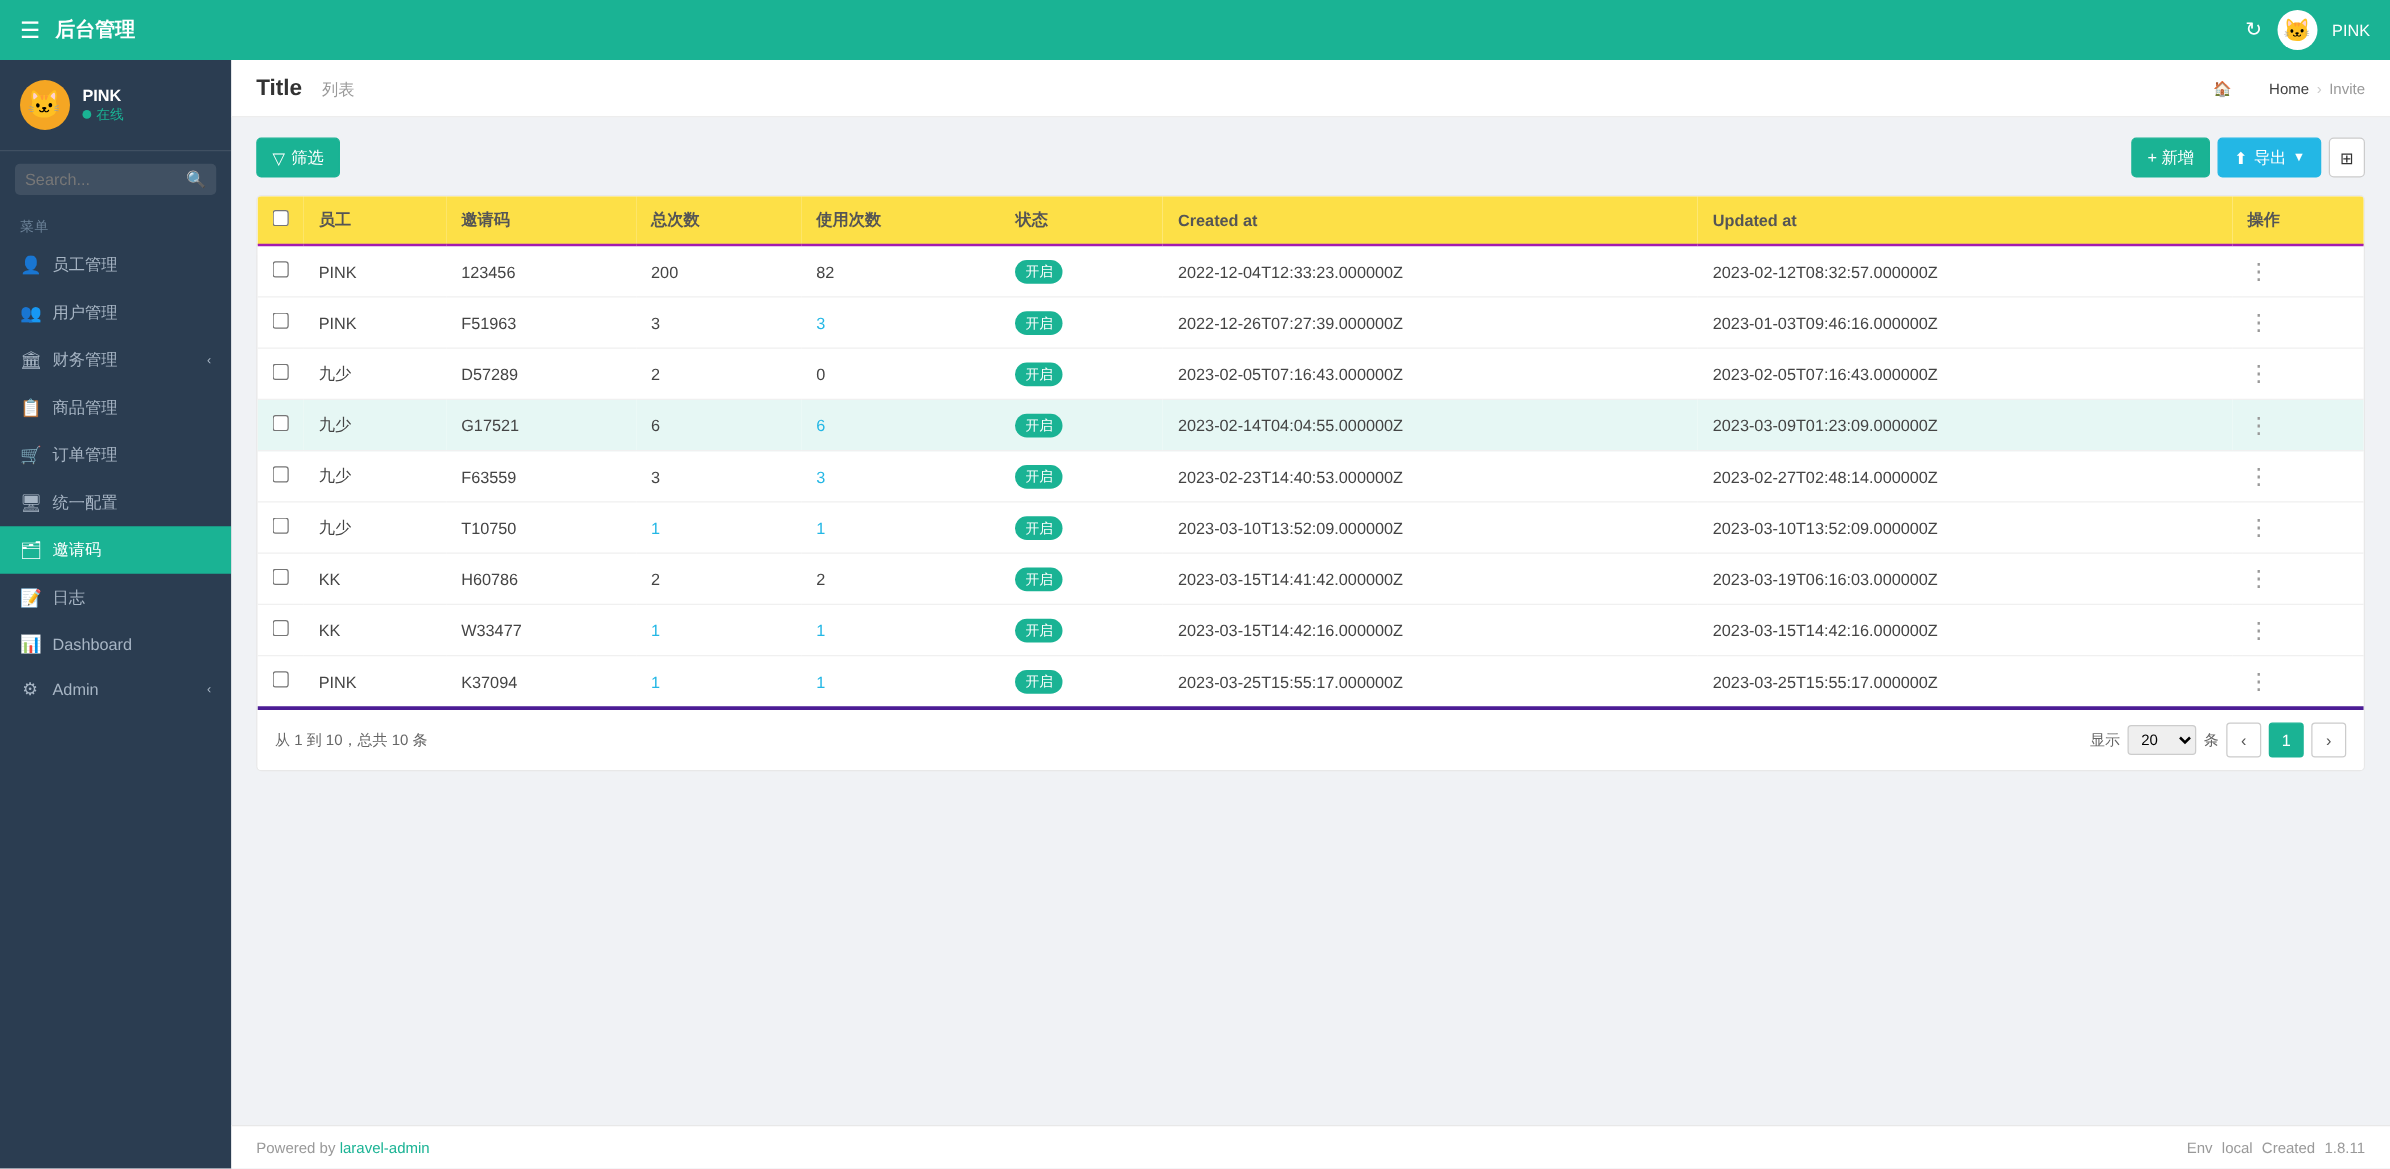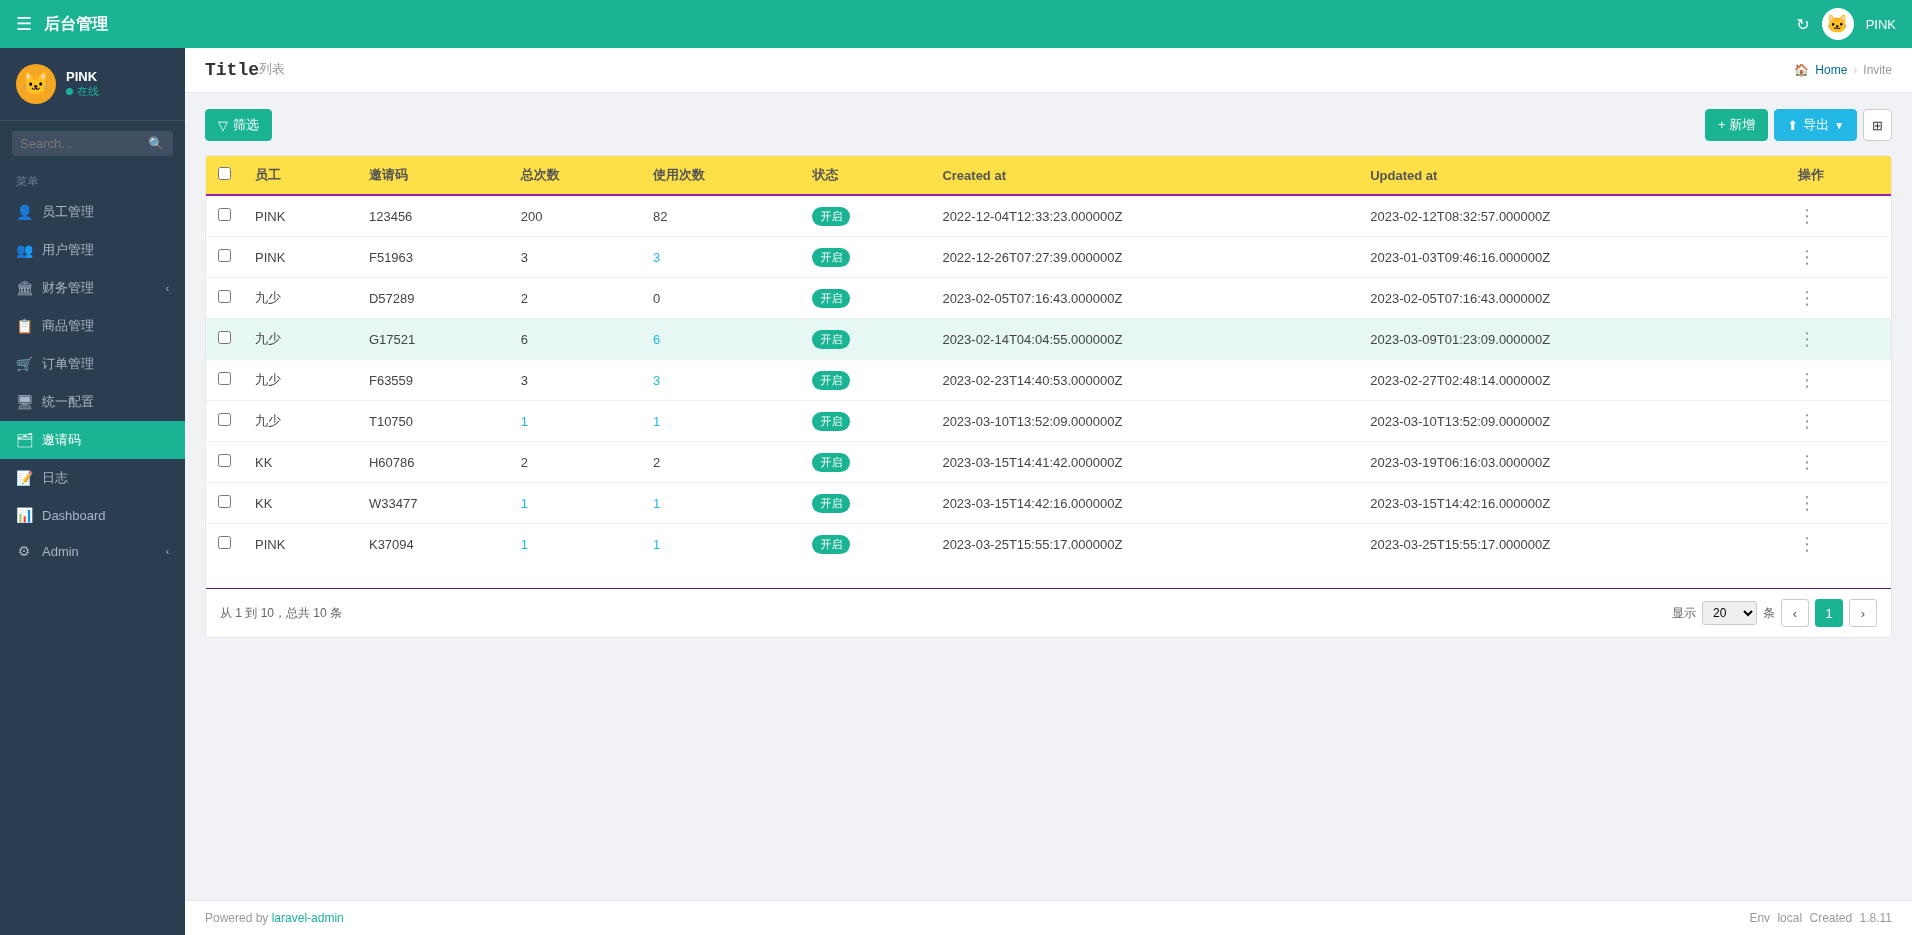--- a/index.html
+++ b/index.html
@@ -34,21 +34,21 @@
     .nav-section-label { color: #6c8298; font-size: 11px; padding: 8px 16px 4px; text-transform: uppercase; letter-spacing: 0.5px; }
     .nav-item { display: flex; align-items: center; gap: 10px; padding: 10px 16px; color: #a7b5c4; cursor: pointer; font-size: 13px; text-decoration: none; }
     .nav-item.active { background: #1ab394; color: #fff; }
     .nav-item-icon { font-size: 14px; width: 16px; text-align: center; flex-shrink: 0; }
     .nav-item-label { flex: 1; }
     .nav-item-arrow { font-size: 10px; }
 
     
     .content-area { flex: 1; display: flex; flex-direction: column; overflow: hidden; }
     .page-header { background: #fff; padding: 12px 20px; display: flex; align-items: center; justify-content: space-between; border-bottom: 1px solid #e8e8e8; flex-shrink: 0; }
-    .page-title-area { display: flex; align-items: flex-start; gap: 0; font-family: Liberation Mono, monospace; }
+    .page-title-area { display: flex; align-items: flex-end; gap: 16px; }
     .page-title { font-size: 18px; font-weight: 600; color: #333; }
     .page-subtitle { font-size: 13px; color: #999; }
     .breadcrumb { display: flex; align-items: center; gap: 6px; font-size: 12px; color: #999; }
     .breadcrumb-sep { color: #ccc; }
 
     .content-body { flex: 1; padding: 16px 20px; overflow-y: auto; background: #f0f2f5; }
 
     
     .toolbar { display: flex; align-items: center; justify-content: space-between; margin-bottom: 14px; }
     .toolbar-left { display: flex; gap: 8px; }
@@ -70,21 +70,21 @@
     .highlighted-row td { background: #e6f7f4; }
 
     .checkbox-cell { width: 36px; }
     input[type="checkbox"] { cursor: pointer; }
 
     .tag-open { display: inline-block; padding: 2px 8px; border-radius: 10px; background: #1ab394; color: #fff; font-size: 11px; }
     .link-blue { color: #23b7e5; cursor: pointer; }
     .more-btn { color: #999; cursor: pointer; font-size: 18px; }
 
     
-    .pagination-area { display: flex; align-items: center; justify-content: space-between; padding: 10px 14px; border-top: 1px solid #4c1d95; background: #fff; margin-top: 24px; }
+    .pagination-area { display: flex; align-items: center; justify-content: space-between; padding: 10px 14px; border-top: 3px solid #4c1d95; background: #fff; }
     .pagination-info { font-size: 12px; color: #666; }
     .pagination-right { display: flex; align-items: center; gap: 6px; }
     .page-size-select { padding: 3px 6px; border: 1px solid #ccc; border-radius: 3px; font-size: 12px; }
     .page-btn { width: 28px; height: 28px; display: flex; align-items: center; justify-content: center; border: 1px solid #ccc; border-radius: 3px; background: #fff; cursor: pointer; font-size: 13px; color: #555; }
     .page-btn.active { background: #1ab394; color: #fff; border-color: #1ab394; }
 
     
     .footer { background: #fff; border-top: 1px solid #e8e8e8; padding: 10px 20px; display: flex; justify-content: space-between; align-items: center; font-size: 12px; color: #999; flex-shrink: 0; }
     .footer a { color: #1ab394; text-decoration: none; }
   </style>
@@ -174,21 +174,21 @@
 
     <div class="content-area">
 
       <div class="page-header">
         <div class="page-title-area">
           <span class="page-title">Title</span>
           <span class="page-subtitle">列表</span>
         </div>
         <div class="breadcrumb">
           <span>🏠</span>
-          <span style="cursor:pointer;color:#0369a1;">Home</span>
+          <span style="cursor:pointer;color:#404040;margin-left:24px;">Home</span>
           <span class="breadcrumb-sep">›</span>
           <span>Invite</span>
         </div>
       </div>
 
       <div class="content-body">
 
         <div class="toolbar">
           <div class="toolbar-left">
             <button class="btn btn-filter">

